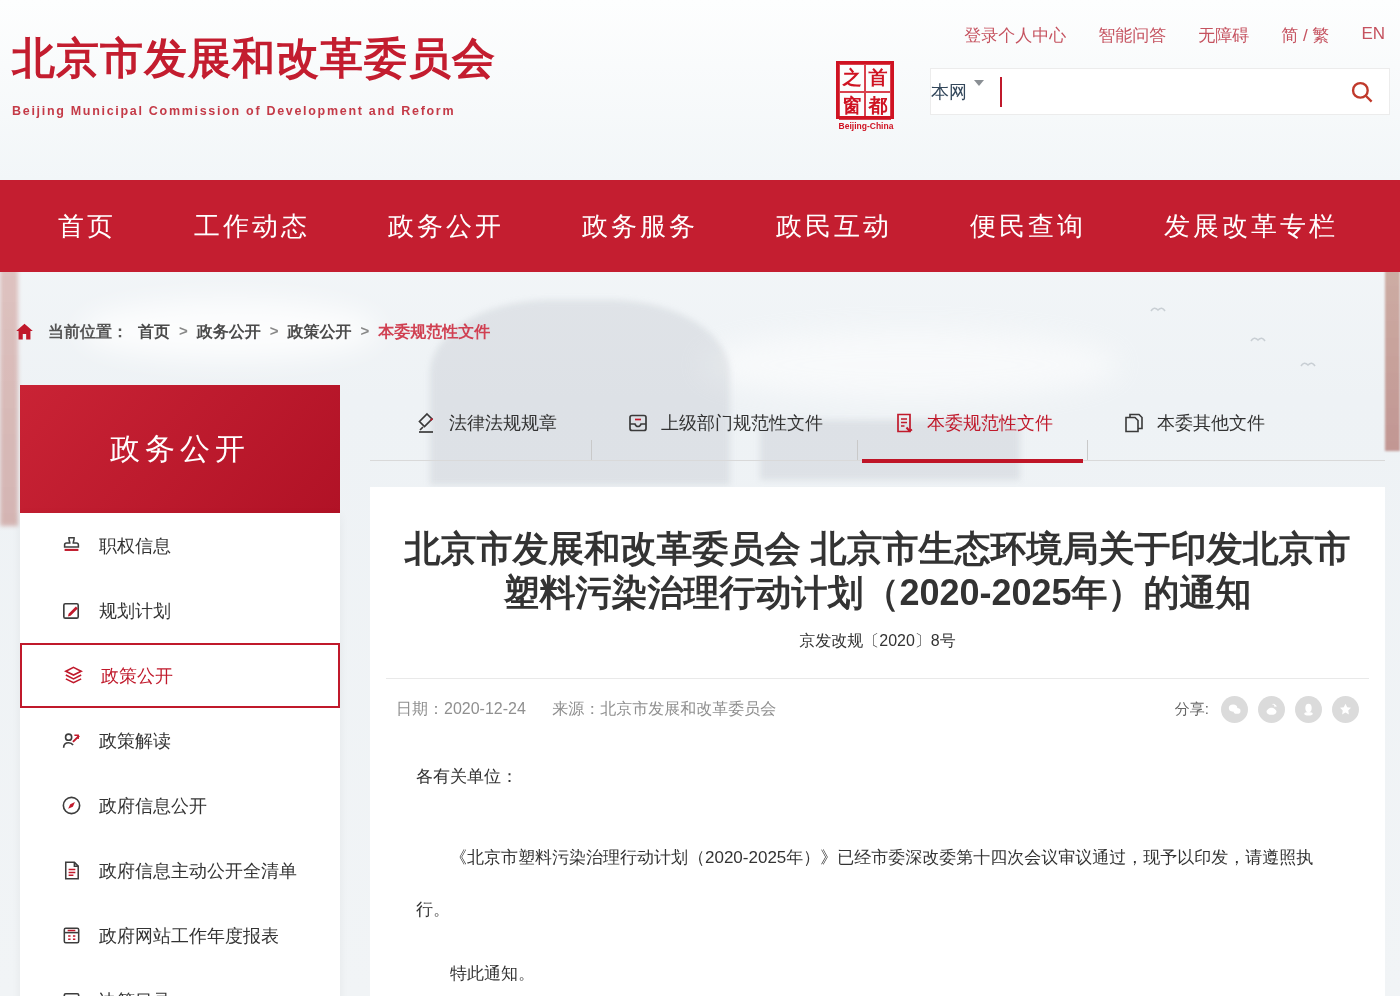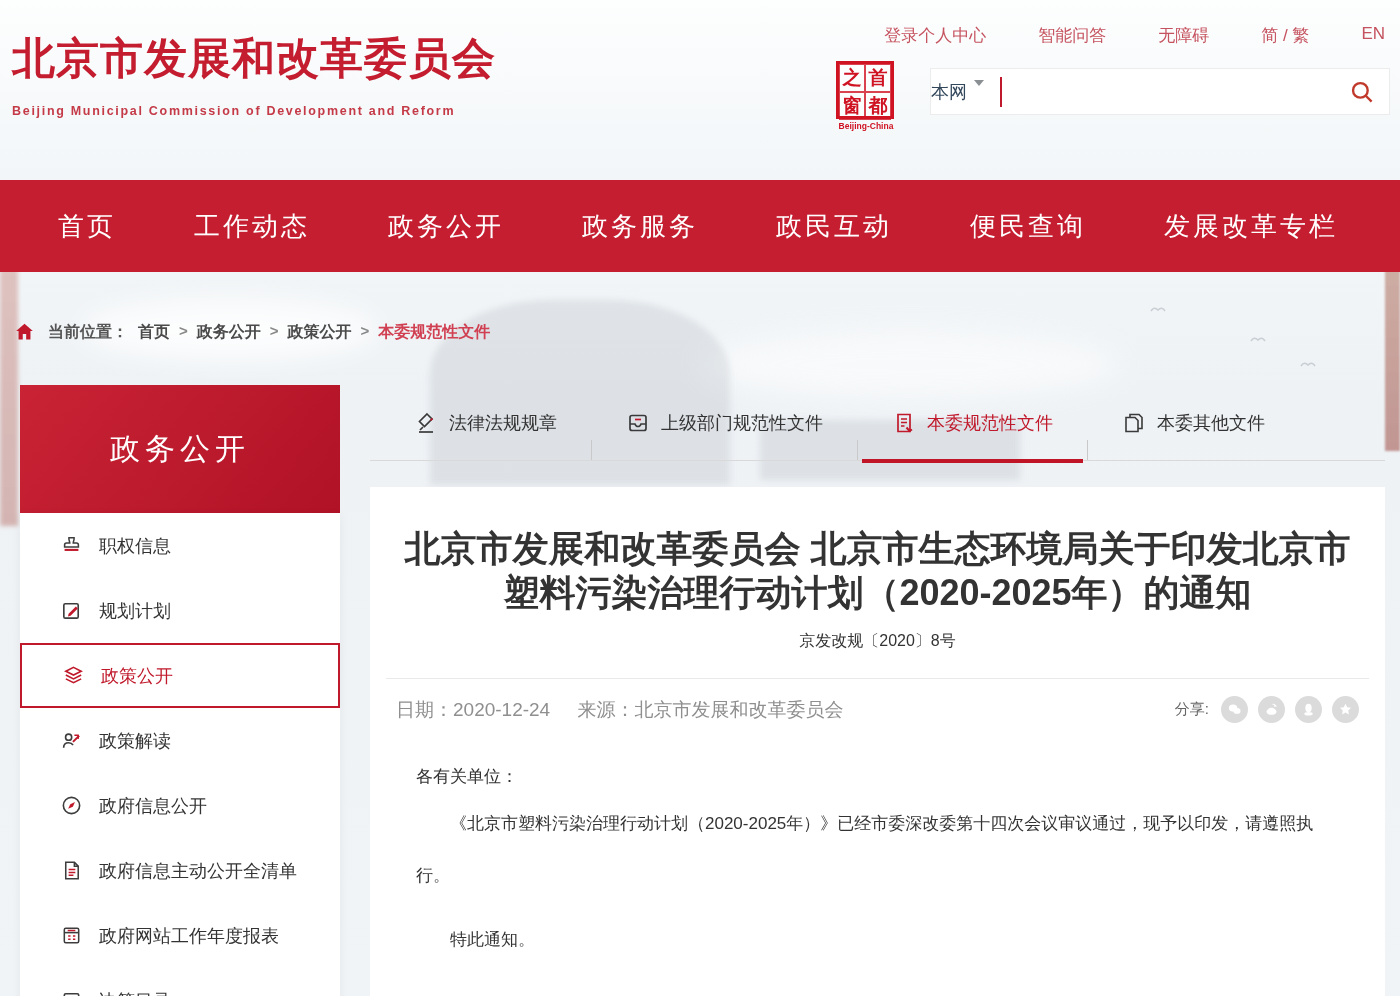--- a/index.html
+++ b/index.html
@@ -19,21 +19,21 @@
   .warm-blob { position:absolute; left:370; top:430; width:48px; height:60px;
                background:rgba(215,130,115,.28); filter:blur(6px); }
   .bird { position:absolute; width:16px; height:8px; opacity:.45; }
   .bird path { stroke:#9aa3ab; stroke-width:1.6; fill:none; }
 
   
   .header { position:relative; height:180px; background:linear-gradient(180deg,#fdfefe,#f2f6f8); }
   .logo { position:absolute; left:12px; top:30px; cursor:pointer; }
   .logo-cn { font-size:43px; font-weight:bold; color:#c31d2f; letter-spacing:1px; }
   .logo-en { margin-top:16px; font-size:12.5px; font-weight:bold; color:#c43a47; letter-spacing:1.7px; }
-  .top-links { position:absolute; top:24px; right:15px; display:flex; gap:52px; }
+  .top-links { position:absolute; top:24px; right:15px; display:flex; gap:32px; }
   .top-link { font-size:17px; color:#c5525f; text-decoration:none; cursor:pointer; white-space:nowrap; }
   .seal { position:absolute; left:836px; top:61px; width:60px; text-align:center; cursor:pointer; }
   .seal-box { width:58px; height:58px; border:3px solid #cf1322; display:grid;
               grid-template-columns:1fr 1fr; grid-template-rows:1fr 1fr; background:rgba(255,255,255,.55); }
   .seal-box span { display:flex; align-items:center; justify-content:center;
                    font-size:19px; font-weight:bold; color:#cf1322; border:1px solid rgba(207,19,34,.8); }
   .seal-caption { margin-top:2px; font-size:8.5px; font-weight:bold; color:#cf1322; }
   .search-box { position:absolute; left:930px; top:68px; width:460px; height:47px;
                 background:#fff; border:1px solid #ececec; display:flex; align-items:center; }
   .search-scope { display:flex; gap:7px; font-size:18px;
@@ -85,30 +85,30 @@
   .tab.active::after { content:""; position:absolute; left:0; right:0; bottom:-3px; height:4px; background:#bf1527; }
   .tab-divider { width:1px; height:20px; background:#c9c9c9; margin:0 4px; }
   .band { height:26px; }
 
   .panel { background:#fff; min-height:520px; padding-top:40px; }
   .article-title { max-width:950px; margin:0 auto; text-align:center; font-size:36px;
                    font-weight:600; color:#333; line-height:44px; }
   .doc-number { text-align:center; margin-top:16px; font-size:16px; color:#333; }
   .meta-rule { border-top:1px solid #e9e9e9; margin:26px 16px 0; }
   .meta-row { display:flex; justify-content:space-between; align-items:center; padding:17px 26px 0 26px; }
-  .meta-left { font-size:19px; color:#8f8f8f; }
+  .meta-left { font-size:16px; color:#8f8f8f; }
   .meta-left .src { margin-left:22px; }
   .share { display:flex; align-items:center; gap:10px; }
   .share-label { font-size:15px; color:#666; margin-right:2px; }
   .share-ic { width:27px; height:27px; border-radius:50%; background:#dbdbdb; border:none; cursor:pointer;
               display:flex; align-items:center; justify-content:center; padding:0; }
   .share-ic svg { width:17px; height:17px; }
 
   .article-body { padding:42px 46px 0; font-size:17px; color:#333; }
-  .greeting { margin-bottom:10px; }
+  .greeting { margin-bottom:44px; }
   .para { text-indent:2em; line-height:3.05; }
   .notice { text-indent:2em; margin-top:26px; }
 </style>
 </head>
 <body>
 
 <div class="page">
 
   <div class="bg-deco">
     <div class="cloud" style="left:80px; top:300px; width:300px; height:60px;"></div>

